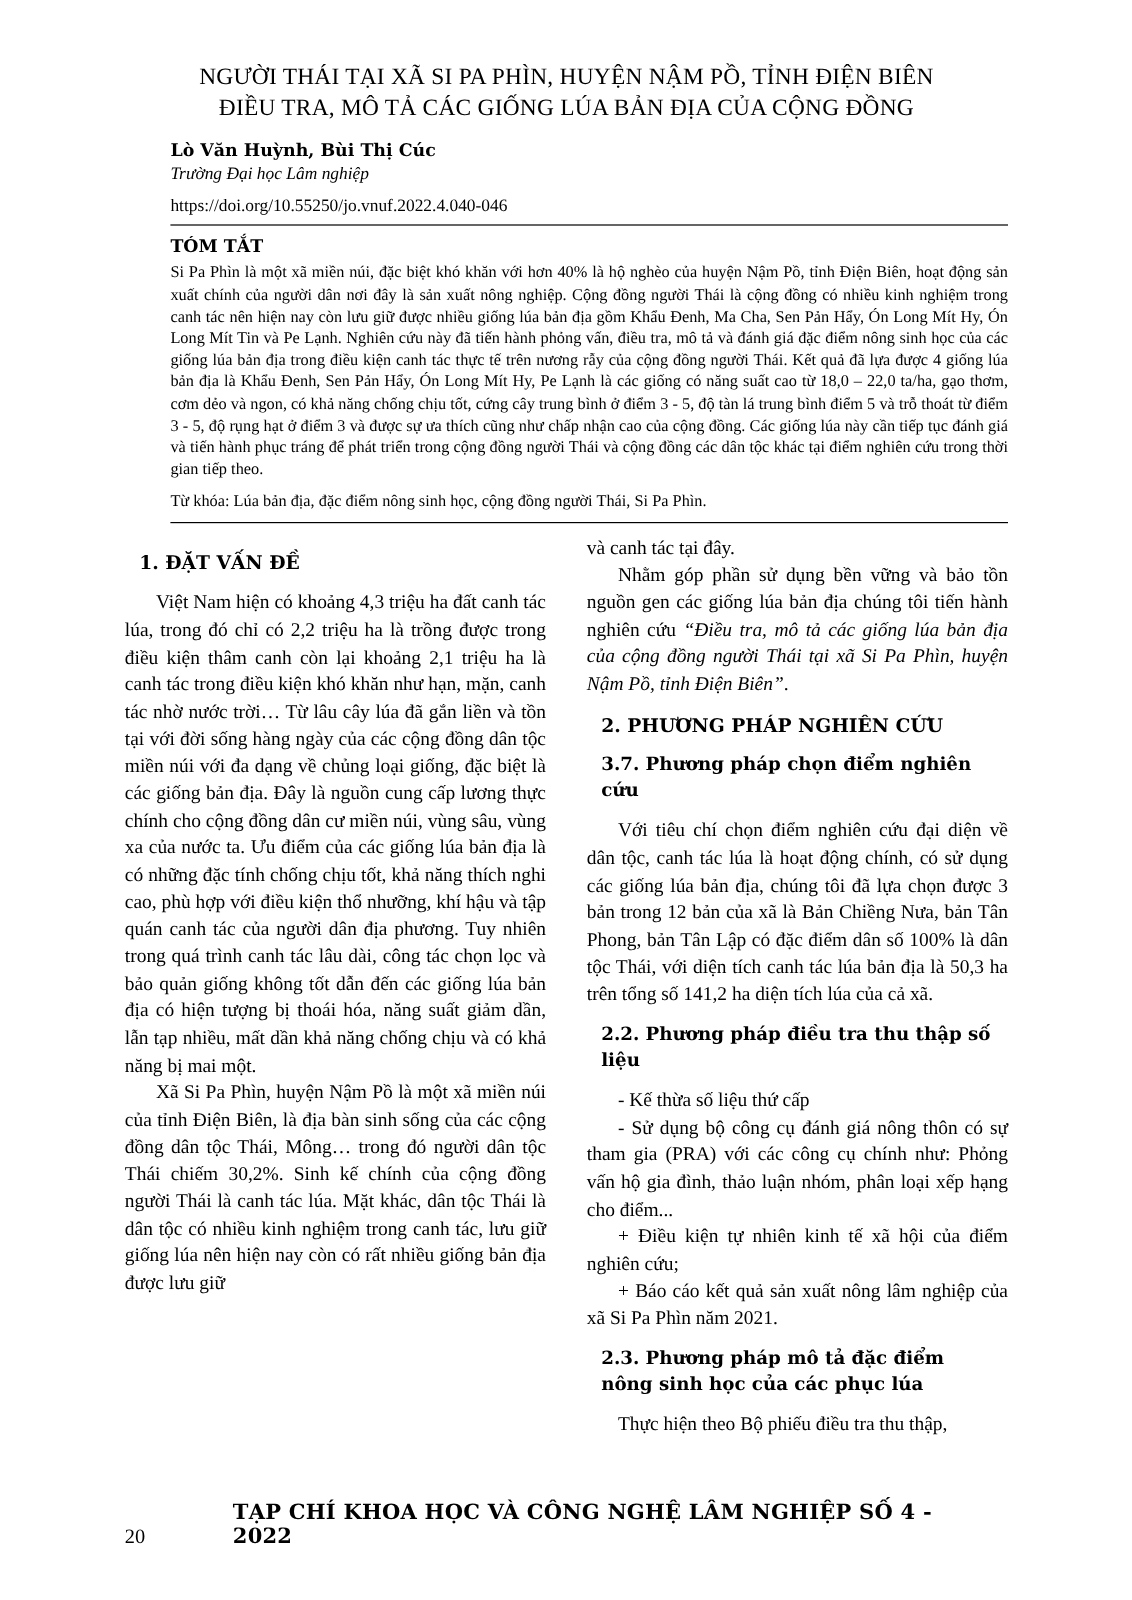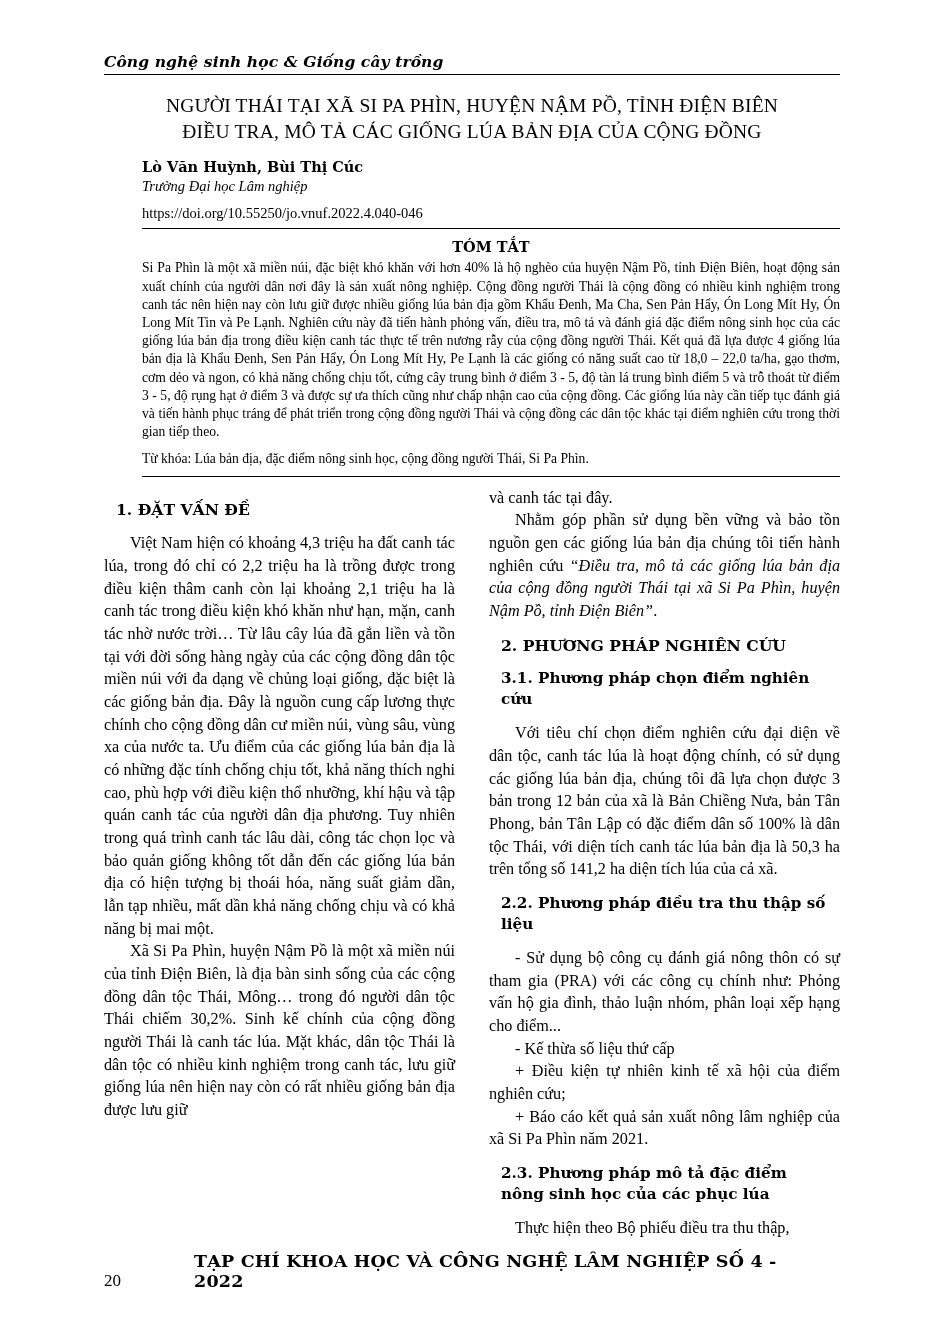--- a/index.html
+++ b/index.html
@@ -58,21 +58,20 @@
     font-size: 14.5px;
     margin: 0 0 4px 38px;
     padding-bottom: 6px;
     border-bottom: 1.2px solid #000;
   }
   .abs-head {
     font-family: "DejaVu Serif", serif;
     font-weight: bold;
     font-size: 14.5px;
     margin: 9px 0 4px 38px;
-    text-align: center;
   }
   .abstract {
     font-size: 13.6px;
     line-height: 1.34;
     text-align: justify;
     margin: 0 0 8px 38px;
   }
   .keywords {
     font-size: 13.6px;
     line-height: 1.34;
@@ -136,21 +135,20 @@
     letter-spacing: 0.2px;
     padding-right: 50px;
   }
 </style>
 </head>
 <body>
 
 <div class="page">
   <div class="content">
 
-    <div class="runhead">Công nghệ sinh học &amp; Giống cây trồng</div>
 
     <div class="title">
       <div>NGƯỜI THÁI TẠI XÃ SI PA PHÌN, HUYỆN NẬM PỒ, TỈNH ĐIỆN BIÊN</div>
       <div>ĐIỀU TRA, MÔ TẢ CÁC GIỐNG LÚA BẢN ĐỊA CỦA CỘNG ĐỒNG</div>
     </div>
 
     <div class="authors">Lò Văn Huỳnh, Bùi Thị Cúc</div>
     <div class="affil">Trường Đại học Lâm nghiệp</div>
     <div class="doi">https://doi.org/10.55250/jo.vnuf.2022.4.040-046</div>
 
@@ -163,25 +161,25 @@
       <div class="col">
         <h2>1. ĐẶT VẤN ĐỀ</h2>
         <p class="ind">Việt Nam hiện có khoảng 4,3 triệu ha đất canh tác lúa, trong đó chỉ có 2,2 triệu ha là trồng được trong điều kiện thâm canh còn lại khoảng 2,1 triệu ha là canh tác trong điều kiện khó khăn như hạn, mặn, canh tác nhờ nước trời… Từ lâu cây lúa đã gắn liền và tồn tại với đời sống hàng ngày của các cộng đồng dân tộc miền núi với đa dạng về chủng loại giống, đặc biệt là các giống bản địa. Đây là nguồn cung cấp lương thực chính cho cộng đồng dân cư miền núi, vùng sâu, vùng xa của nước ta. Ưu điểm của các giống lúa bản địa là có những đặc tính chống chịu tốt, khả năng thích nghi cao, phù hợp với điều kiện thổ nhưỡng, khí hậu và tập quán canh tác của người dân địa phương. Tuy nhiên trong quá trình canh tác lâu dài, công tác chọn lọc và bảo quản giống không tốt dẫn đến các giống lúa bản địa có hiện tượng bị thoái hóa, năng suất giảm dần, lẫn tạp nhiều, mất dần khả năng chống chịu và có khả năng bị mai một.</p>
         <p class="ind">Xã Si Pa Phìn, huyện Nậm Pồ là một xã miền núi của tỉnh Điện Biên, là địa bàn sinh sống của các cộng đồng dân tộc Thái, Mông… trong đó người dân tộc Thái chiếm 30,2%. Sinh kế chính của cộng đồng người Thái là canh tác lúa. Mặt khác, dân tộc Thái là dân tộc có nhiều kinh nghiệm trong canh tác, lưu giữ giống lúa nên hiện nay còn có rất nhiều giống bản địa được lưu giữ</p>
       </div>
 
       <div class="col">
         <p class="noind">và canh tác tại đây.</p>
         <p class="ind"><span>Nhằm góp phần sử dụng bền vững và bảo tồn nguồn gen các giống lúa bản địa chúng tôi tiến hành nghiên cứu </span><span class="it">“Điều tra, mô tả các giống lúa bản địa của cộng đồng người Thái tại xã Si Pa Phìn, huyện Nậm Pồ, tỉnh Điện Biên”</span><span>.</span></p>
         <h2>2. PHƯƠNG PHÁP NGHIÊN CỨU</h2>
-        <h3>3.1. Phương pháp chọn điểm nghiên cứu</h3>
+        <h3>3.7. Phương pháp chọn điểm nghiên cứu</h3>
         <p class="ind">Với tiêu chí chọn điểm nghiên cứu đại diện về dân tộc, canh tác lúa là hoạt động chính, có sử dụng các giống lúa bản địa, chúng tôi đã lựa chọn được 3 bản trong 12 bản của xã là Bản Chiềng Nưa, bản Tân Phong, bản Tân Lập có đặc điểm dân số 100% là dân tộc Thái, với diện tích canh tác lúa bản địa là 50,3 ha trên tổng số 141,2 ha diện tích lúa của cả xã.</p>
         <h3>2.2. Phương pháp điều tra thu thập số liệu</h3>
+        <p class="ind">- Kế thừa số liệu thứ cấp</p>
         <p class="ind">- Sử dụng bộ công cụ đánh giá nông thôn có sự tham gia (PRA) với các công cụ chính như: Phỏng vấn hộ gia đình, thảo luận nhóm, phân loại xếp hạng cho điểm...</p>
-        <p class="ind">- Kế thừa số liệu thứ cấp</p>
         <p class="ind">+ Điều kiện tự nhiên kinh tế xã hội của điểm nghiên cứu;</p>
         <p class="ind">+ Báo cáo kết quả sản xuất nông lâm nghiệp của xã Si Pa Phìn năm 2021.</p>
         <h3><span>2.3. Phương pháp mô tả đặc điểm nông sinh</span> <span>học của các phục lúa</span></h3>
         <p class="ind">Thực hiện theo Bộ phiếu điều tra thu thập,</p>
       </div>
 
     </div>
   </div>
 
   <div class="footer">

